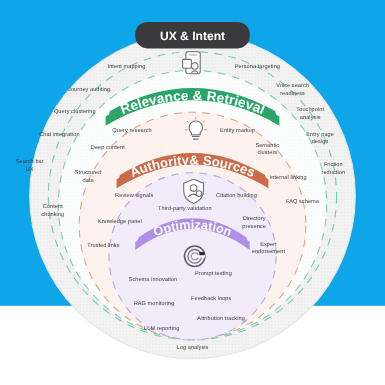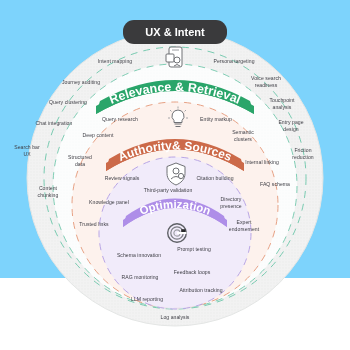--- a/index.html
+++ b/index.html
@@ -6,21 +6,21 @@
   html,body{margin:0;padding:0;}
   body{
     width:350px;height:350px;
     background:#ffffff;
     font-family:"Liberation Sans","DejaVu Sans",sans-serif;
     overflow:hidden;
   }
   #stage{
     position:relative;
     width:350px;height:278px;
-    background:#7dd3fc;
+    background:#0ea5e9;
   }
   #stage svg.rings{
     position:absolute;left:0;top:0;width:350px;height:350px;
   }
   .lbl{
     position:absolute;
     transform:translate(-50%,-50%);
     text-align:center;
     color:#3d3d44;
     font-size:5.1px;

